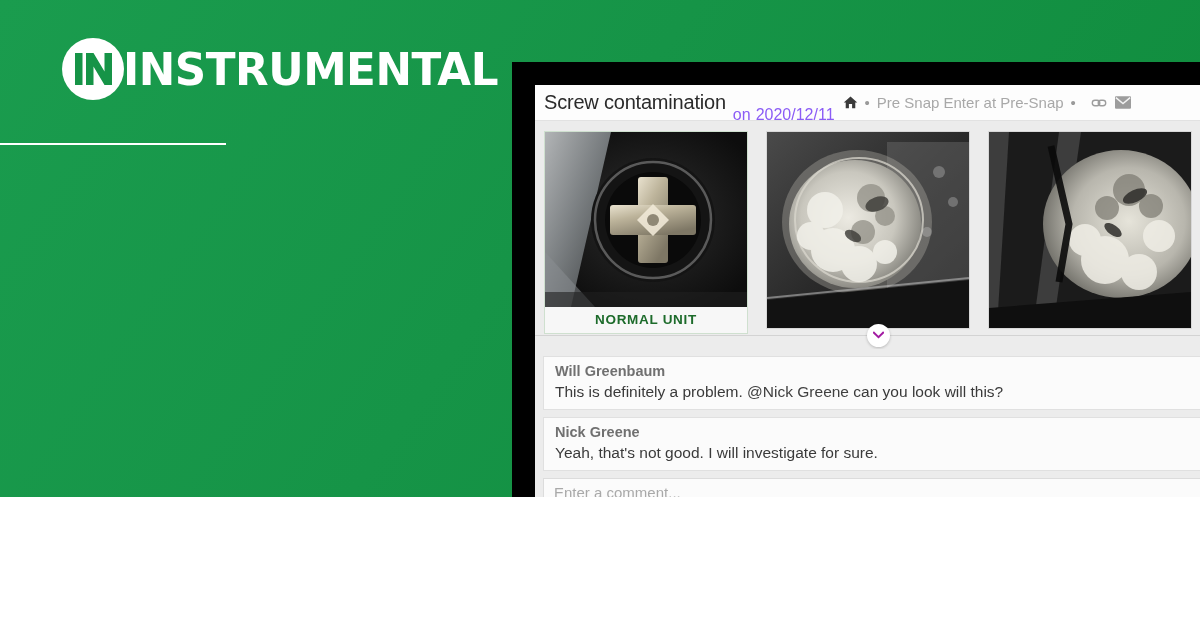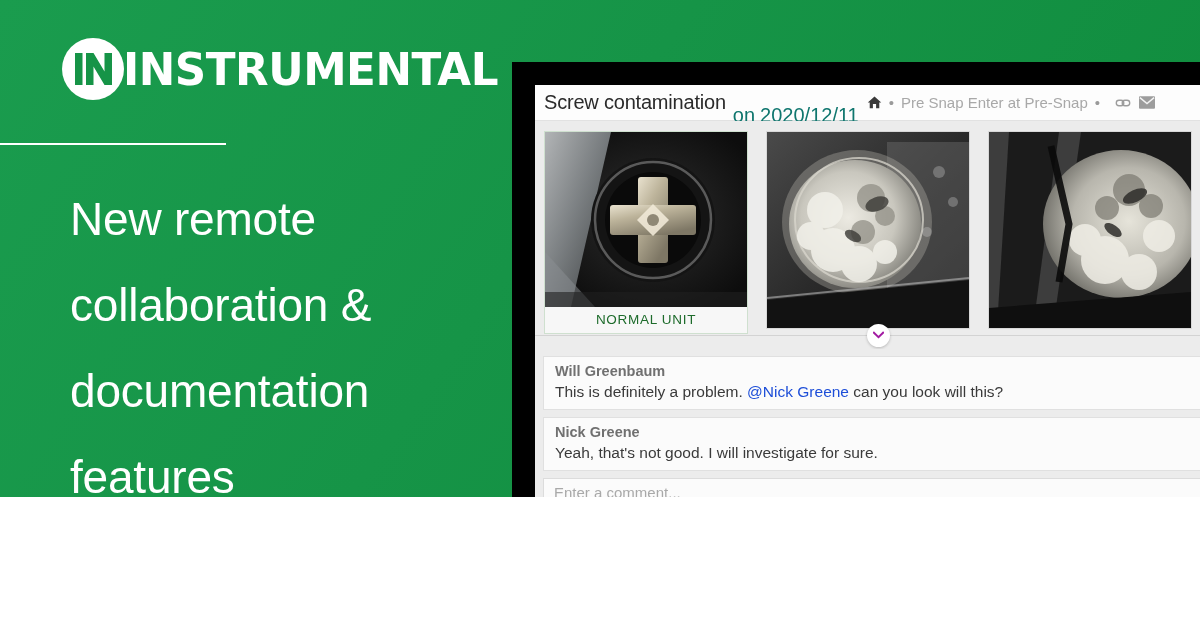--- a/index.html
+++ b/index.html
@@ -112,22 +112,22 @@
     box-sizing: border-box;
     white-space: nowrap;
   }
   .doc-title {
     font-size: 20px;
     font-weight: normal;
     color: #2b2b2b;
     letter-spacing: -0.2px;
   }
   .doc-date {
-    font-size: 20px;
-    color: #0f766e;
+    font-size: 16px;
+    color: #8b5cf6;
     margin-left: 7px;
     margin-top: 25px;
   }
   .hdr-icon {
     margin-left: 8px;
     display: inline-flex;
     align-items: center;
     color: #3a3a3a;
   }
   .hdr-sep {
@@ -167,21 +167,21 @@
     display: block;
     overflow: hidden;
     position: relative;
   }
   .thumb.tall .thumb-img { height: 196px; }
   .thumb-label {
     height: 26px;
     line-height: 26px;
     text-align: center;
     font-size: 13.5px;
-    font-weight: normal;
+    font-weight: bold;
     letter-spacing: 0.7px;
     color: #1d6b2b;
   }
 
   .chev-wrap {
     position: absolute;
     left: 0;
     right: 0;
     bottom: 0;
     height: 28px;
@@ -223,21 +223,21 @@
   .c-author {
     font-size: 14.5px;
     font-weight: bold;
     color: #707070;
     margin-bottom: 4px;
   }
   .c-body {
     font-size: 15.5px;
     color: #3a3a3a;
   }
-  .mention { color: #1d4ed8; }
+  .mention { color: #404040; }
   .comment-input {
     display: block;
     width: 100%;
     box-sizing: border-box;
     background: #fbfbfb;
     border: 1px solid #dcdcdc;
     height: 28px;
     padding: 0 10px;
     font-family: "Liberation Sans", sans-serif;
     font-size: 15px;
@@ -259,26 +259,20 @@
         <g fill="#169447">
           <rect x="13" y="15" width="7.5" height="32"></rect>
           <polygon points="24,15 31.5,15 42.5,33.5 42.5,15 50,15 50,47 42.5,47 31.5,28.5 31.5,47 24,47"></polygon>
         </g>
       </svg>
       <div class="logo-word">INSTRUMENTAL</div>
     </div>
 
     <div class="divider"></div>
 
-    <h1 class="headline">
-      <span>New remote</span><br>
-      <span>collaboration &amp;</span><br>
-      <span>documentation</span><br>
-      <span>features</span>
-    </h1>
   </div>
 
   <div class="shot-frame">
     <div class="shot-window">
 
       <div class="shot-header">
         <span class="doc-title">Screw contamination</span>
         <span class="doc-date">on</span>
         <span class="doc-date" style="margin-left:5px">2020/12/11</span>
 

